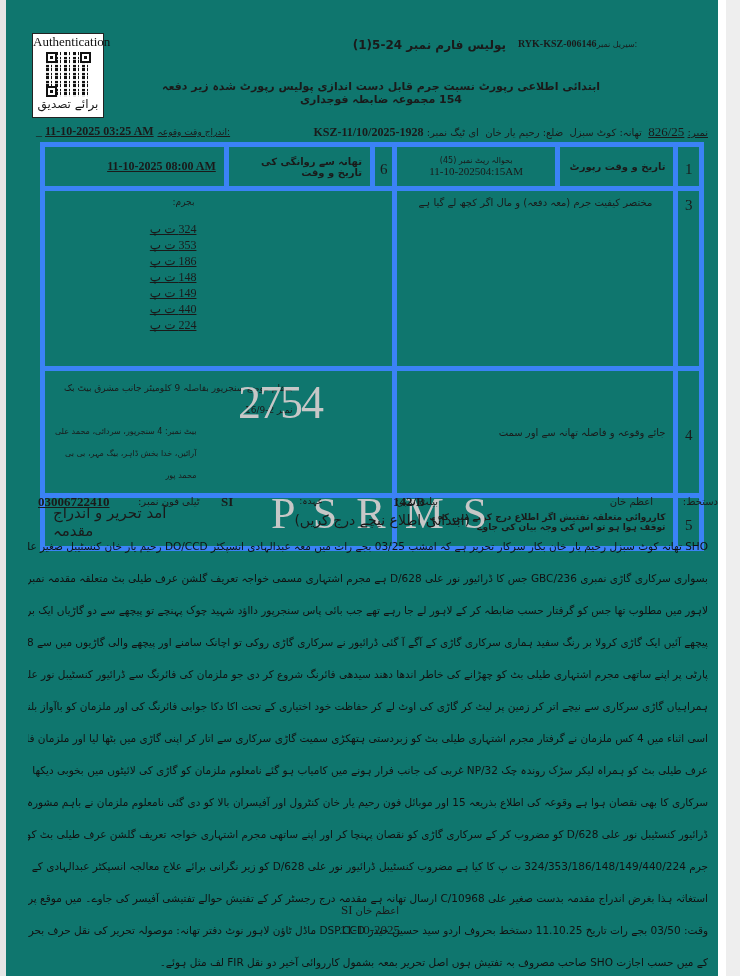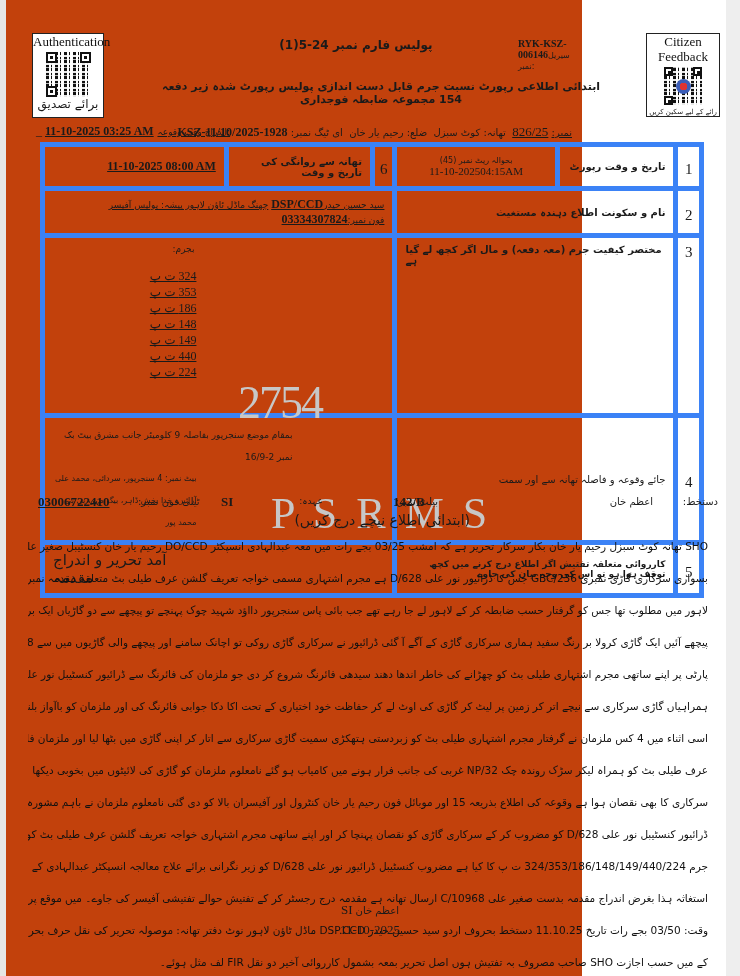--- a/index.html
+++ b/index.html
@@ -1,20 +1,20 @@
 <!DOCTYPE html>
 <html><head>
 <meta charset="utf-8">
 <style>
   html, body { margin:0; padding:0; }
   body { width:740px; height:976px; background:#ffffff; position:relative; overflow:hidden;
          font-family:"DejaVu Serif", serif; color:#1a1a1a; }
   .edge-left { position:absolute; left:0; top:0; width:6px; height:976px; background:#e6e6e6; }
   .edge-right { position:absolute; right:0; top:0; width:14px; height:976px; background:#eeeeee; }
-  .page { position:absolute; left:6px; top:0; width:576px; height:976px; background:#c2410c; }
+  .page { position:absolute; left:6px; top:0; width:712px; height:976px; background:#0f766e; }
   .abs { position:absolute; }
   .ur { direction:rtl; font-family:"DejaVu Sans", sans-serif; }
   .qrbox { position:absolute; border:1px solid #222; background:#fff; text-align:center; }
   .qrbox .ttl { font-family:"Liberation Serif", serif; font-size:13px; line-height:15px; color:#111; }
   .qr { margin:3px auto 0; width:45px; height:45px; position:relative;
         background:
           repeating-linear-gradient(90deg, #111 0 3px, #fff 3px 5px, #111 5px 6px, #fff 6px 9px),
           #fff;
         background-blend-mode:normal; }
   .qr::before { content:""; position:absolute; inset:0;
@@ -51,37 +51,26 @@
   <div class="qrbox" style="left:26px; top:33px; width:70px; height:83px;">
     <div class="ttl">Authentication</div>
     <div class="qr">
       <div class="f" style="left:0;top:0"></div>
         <div class="f" style="right:0;top:0"></div>
         <div class="f" style="left:0;bottom:0"></div>
     </div>
     <div class="cap ur" style="text-align:center">برائے تصدیق</div>
   </div>
 
-  <div class="qrbox" style="left:640px; top:33px; width:72px; height:82px;">
-    <div class="ttl">Citizen</div>
-    <div class="ttl">Feedback</div>
-    <div class="qr" style="width:38px;height:38px">
-      <div class="f" style="left:0;top:0;width:9px;height:9px"></div>
-        <div class="f" style="right:0;top:0;width:9px;height:9px"></div>
-        <div class="f" style="left:0;bottom:0;width:9px;height:9px"></div>
-      <div class="logo" style="left:12px;top:12px"></div>
-    </div>
-    <div class="cap ur" style="text-align:center; font-size:7px">رائے کے لیے سکین کریں</div>
-  </div>
 
   <div class="abs" style="left:512px; top:38px; font-size:10px;">
     <span class="mono" style="font-weight:bold; font-size:10px">RYK-KSZ-006146</span><span class="ur" style="font-size:8px">سیریل نمبر:</span>
   </div>
 
-  <div class="abs ur title1" style="left:200px; top:38px; width:300px; text-align:center; font-weight:bold;">پولیس فارم نمبر 24-5(1)</div>
+  <div class="abs ur title1" style="left:200px; top:38px; width:300px; font-weight:bold;">پولیس فارم نمبر 24-5(1)</div>
   <div class="abs ur title2" style="left:150px; top:80px; width:450px; text-align:center; font-weight:bold;">ابتدائی اطلاعی رپورٹ نسبت جرم قابل دست اندازی پولیس رپورٹ شدہ زیر دفعہ 154 مجموعہ ضابطہ فوجداری</div>
 
   <div class="abs ur" style="right:10px; top:124px; font-size:10px; white-space:nowrap;">
     <span class="u">نمبر:</span>
     <span class="u mono" style="font-size:13px">826/25</span>
     &nbsp;<span>تھانہ:</span>
     <span>کوٹ سبزل</span>
     &nbsp;<span>ضلع:</span>
     <span>رحیم یار خان</span>
     &nbsp;<span>ای ٹیگ نمبر:</span>
@@ -101,42 +90,34 @@
       </td>
       <td class="cellur" style="width:130px; text-align:right; vertical-align:middle; font-weight:bold">تھانہ سے روانگی کی تاریخ و وقت</td>
       <td class="num" style="width:18px; vertical-align:middle">6</td>
       <td class="cellen" style="width:150px; text-align:center; font-size:11px; vertical-align:middle">
         <div class="ur" style="font-size:8px; text-align:center">بحوالہ رپٹ نمبر (45)</div>
         <div>11-10-202504:15AM</div>
       </td>
       <td class="cellur" style="width:105px; text-align:right; vertical-align:middle; font-weight:bold">تاریخ و وقت رپورٹ</td>
       <td class="num" style="vertical-align:middle">1</td>
     </tr>
-    <tr style="height:40px">
-      <td class="cellur" colspan="3" style="text-align:right; font-size:9px; line-height:14px">
-        <div><span class="u">سید حسین حیدر</span><span class="u mono" style="font-size:12px; font-weight:bold">DSP/CCD</span> <span class="u">چھنگ ماڈل ٹاؤن لاہور پیشہ: پولیس آفیسر</span></div>
-        <div><span class="u">فون نمبر:</span><span class="u mono" style="font-size:12px; font-weight:bold">03334307824</span></div>
-      </td>
-      <td class="cellur" colspan="2" style="text-align:right; vertical-align:middle; font-weight:bold">نام و سکونت اطلاع دہندہ مستغیث</td>
-      <td class="num" style="vertical-align:middle">2</td>
-    </tr>
     <tr style="height:180px">
       <td class="cellur" colspan="3" style="text-align:right; padding-right:100px !important">
         <div style="margin-right:98px; margin-bottom:14px; font-size:9px">بجرم:</div>
         <ul class="sec" id="sections" style="margin-right:96px">
               <li>324 ت پ</li>
               <li>353 ت پ</li>
               <li>186 ت پ</li>
               <li>148 ت پ</li>
               <li>149 ت پ</li>
               <li>440 ت پ</li>
               <li>224 ت پ</li>
             </ul>
       </td>
-      <td class="cellur" colspan="2" style="text-align:left; font-weight:bold">مختصر کیفیت جرم (معہ دفعہ) و مال اگر کچھ لے گیا ہے</td>
+      <td class="cellur" colspan="2" style="text-align:center; font-weight:normal">مختصر کیفیت جرم (معہ دفعہ) و مال اگر کچھ لے گیا ہے</td>
       <td class="num">3</td>
     </tr>
     <tr style="height:56px">
       <td class="cellur" colspan="3" style="text-align:right; font-size:9px; line-height:22px; padding-right:100px !important">
         <div style="">بمقام موضع سنجرپور بفاصلہ 9 کلومیٹر جانب مشرق بیٹ بک نمبر 2-16/9</div>
         <div style="margin-right:96px; font-size:8px">بیٹ نمبر: 4 سنجرپور، سردائی، محمد علی آرائیں، خدا بخش ڈاہر، بیگ مہر، بی بی محمد پور</div>
       </td>
       <td class="cellur" colspan="2" style="text-align:right; vertical-align:middle; font-weight:normal">جائے وقوعہ و فاصلہ تھانہ سے اور سمت</td>
       <td class="num" style="vertical-align:middle">4</td>
     </tr>

